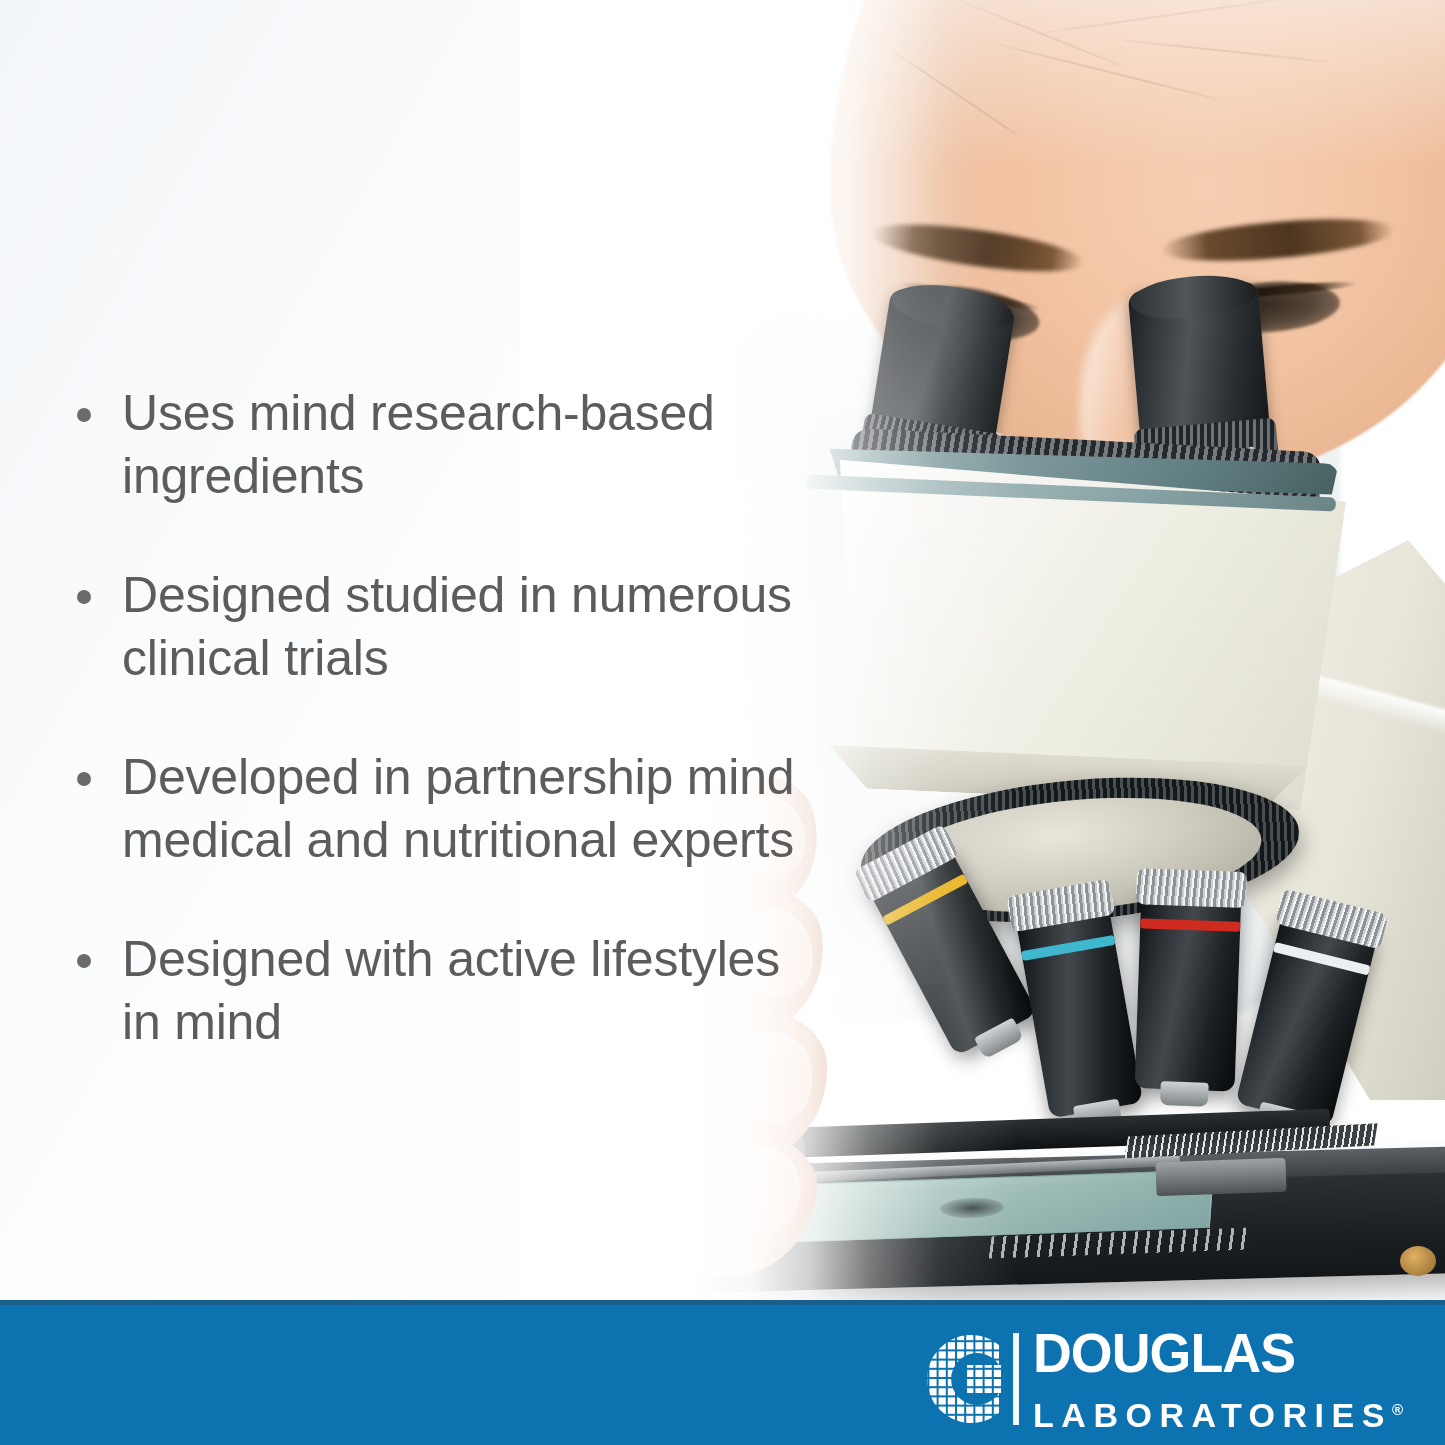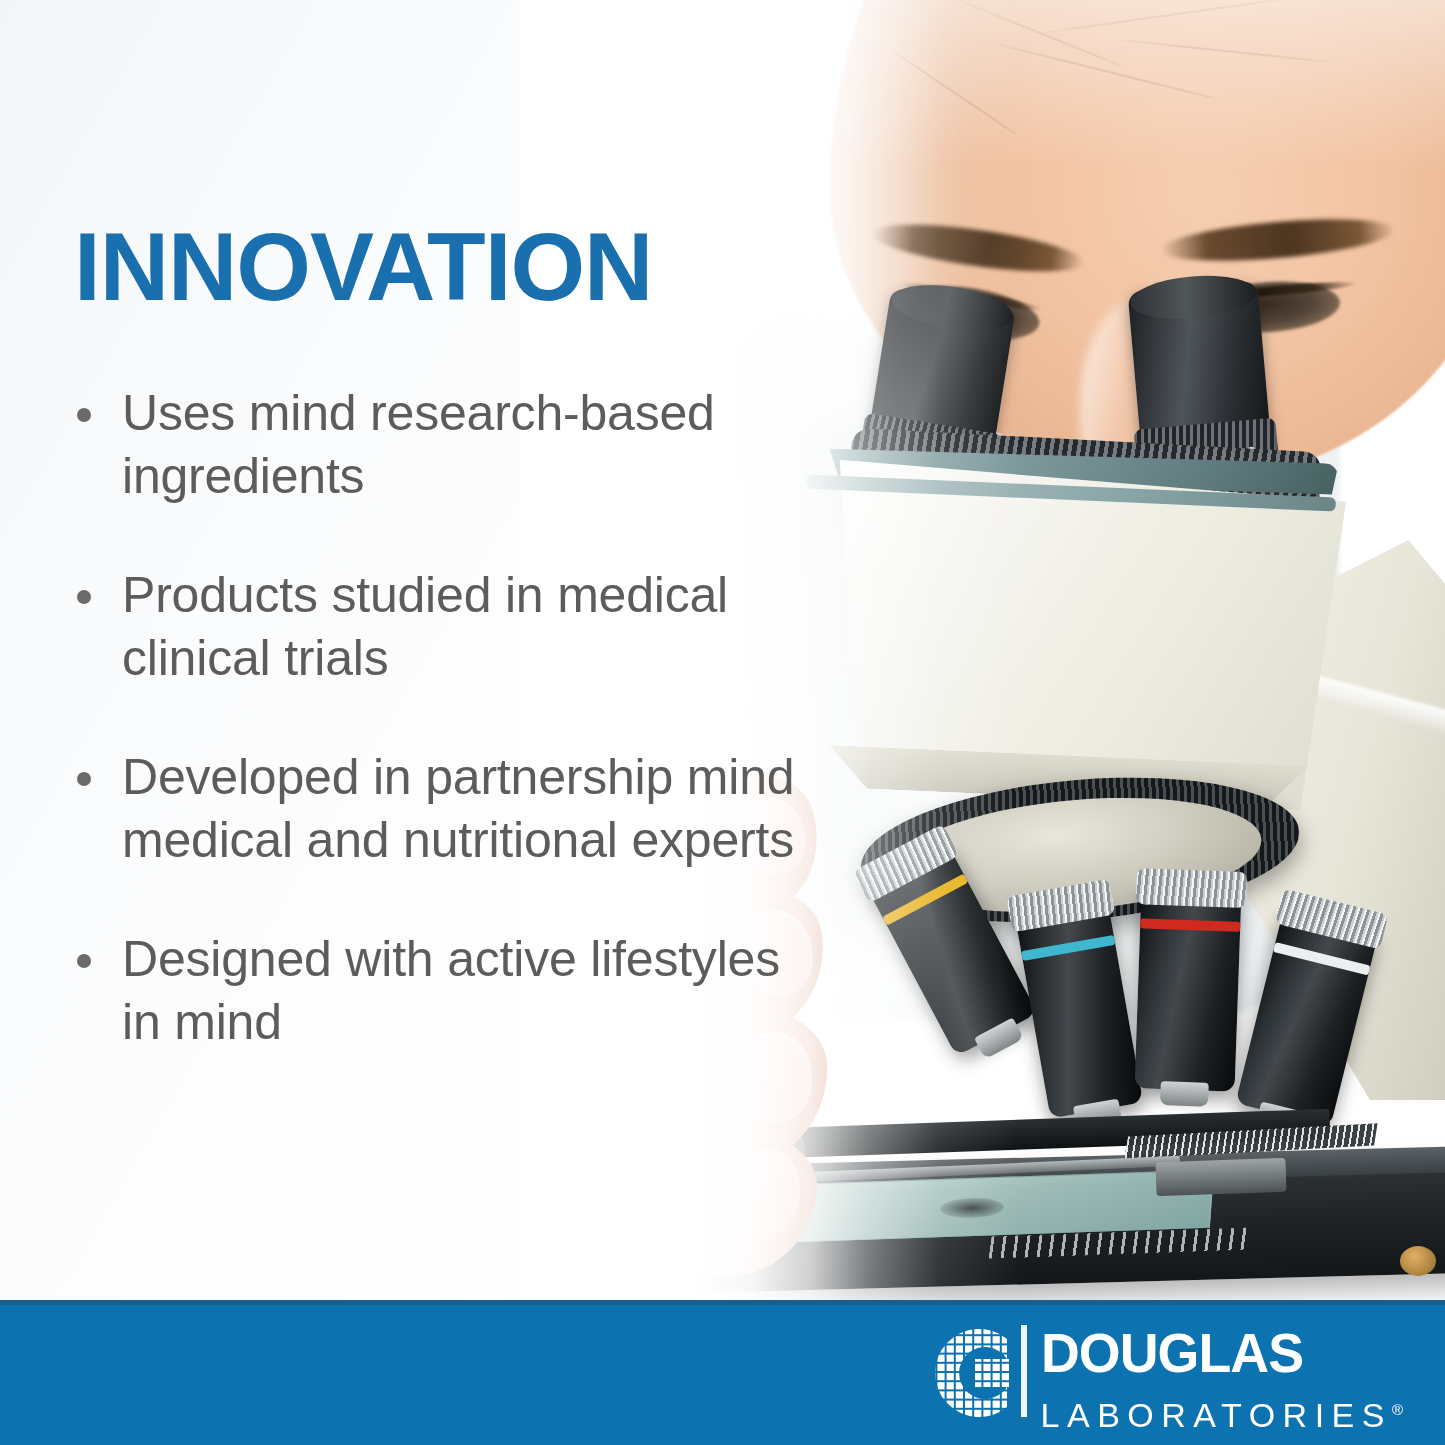--- a/index.html
+++ b/index.html
@@ -535,20 +535,21 @@
     background: #0d72b0;
     border-top: 5px solid #1a5e8e;
     box-sizing: border-box;
     z-index: 90;
   }
   .logo {
     position: absolute;
     right: 42px;
     top: 20px;
     display: flex;
+    align-items: center;
     gap: 0;
   }
   .logo-mark {
     width: 96px;
     height: 96px;
     flex: 0 0 auto;
   }
   .logo-divider {
     width: 6px;
     height: 92px;
@@ -566,21 +567,21 @@
   .logo-top {
     font-size: 56px;
     font-weight: 700;
     line-height: 1.0;
     letter-spacing: -1px;
     transform: scaleX(0.96);
     transform-origin: left center;
   }
   .logo-bottom {
     font-size: 34px;
-    font-weight: 400;
+    font-weight: 700;
     line-height: 1.08;
     letter-spacing: 7.5px;
     margin-top: 16px;
     position: relative;
     white-space: nowrap;
   }
   .logo-bottom .reg {
     font-size: 15px;
     vertical-align: super;
     letter-spacing: 0;
@@ -684,30 +685,30 @@
       <div class="nail n2"></div>
       <div class="nail n3"></div>
       <div class="nail n4"></div>
     </div>
 
     <div class="photo-top-feather"></div>
     <div class="photo-feather"></div>
   </div>
 
   <div class="content">
-    <h1 class="headline"><br><span>INNOVATION</span></h1>
+    <h1 class="headline"><br></h1>
 
     <ul class="bullets">
       <li class="bullet">
         <span class="dot"></span>
         <span>Uses mind research-based ingredients</span>
       </li>
       <li class="bullet">
         <span class="dot"></span>
-        <span>Products studied in medical clinical trials</span>
+        <span>Designed studied in numerous clinical trials</span>
       </li>
       <li class="bullet">
         <span class="dot"></span>
         <span>Developed in partnership mind medical and nutritional experts</span>
       </li>
       <li class="bullet">
         <span class="dot"></span>
         <span>Designed with active lifestyles in mind</span>
       </li>
     </ul>

